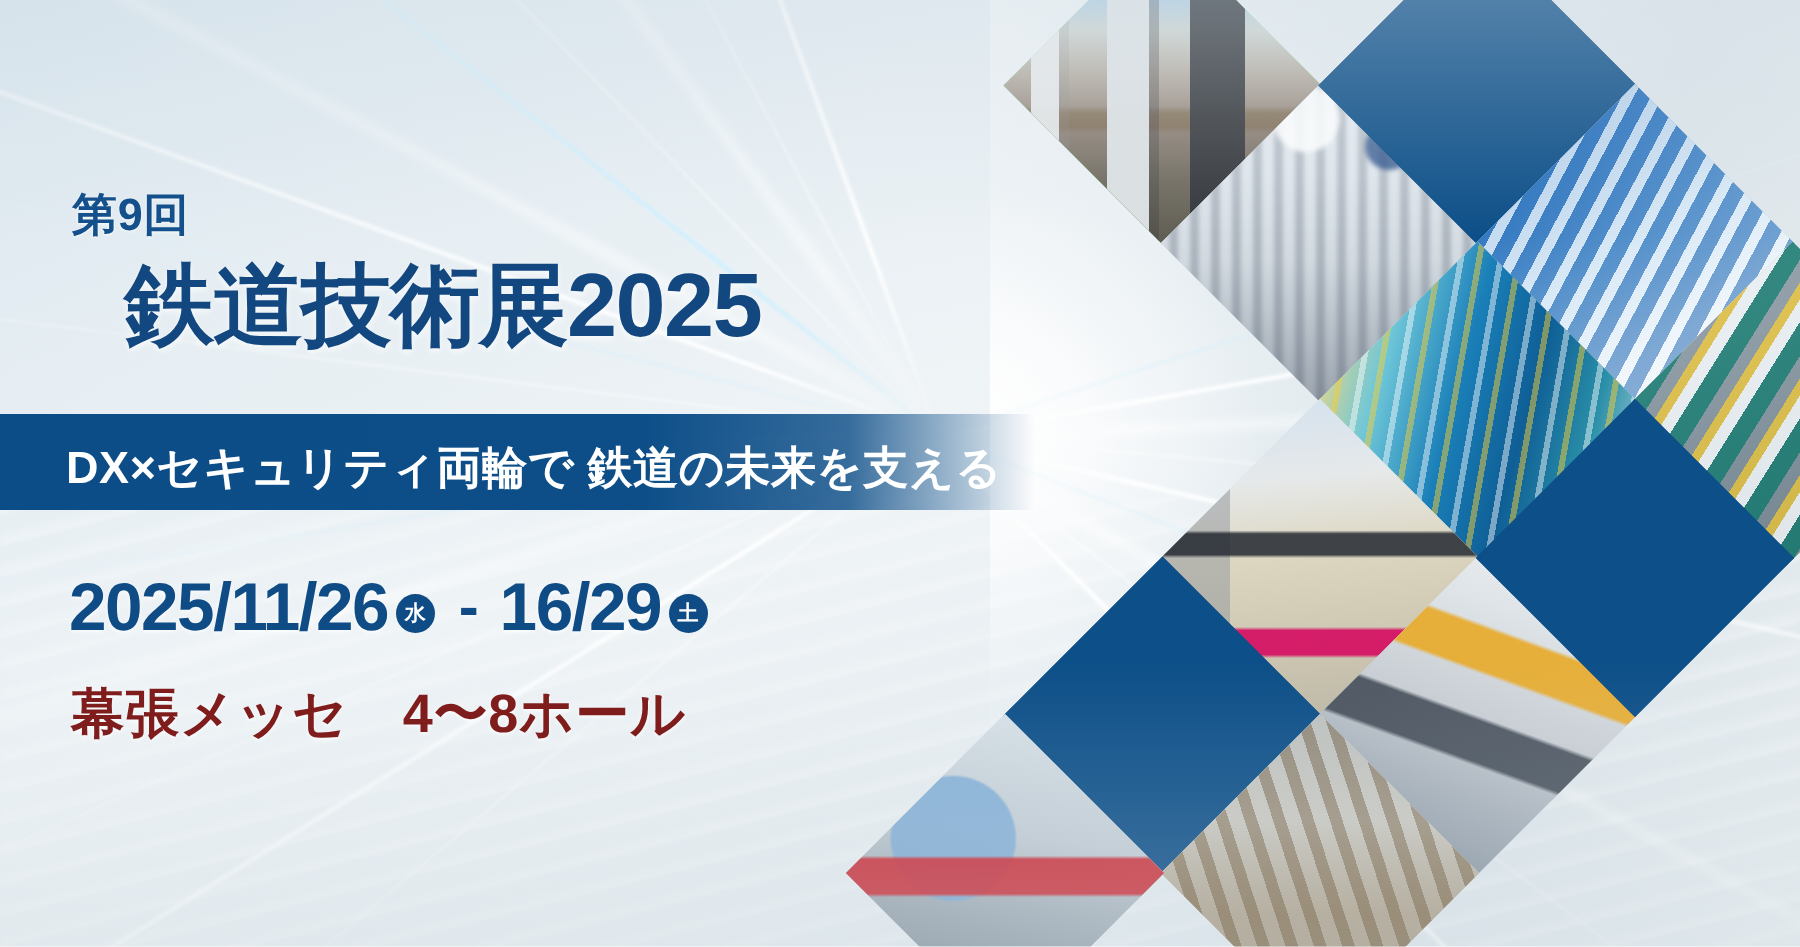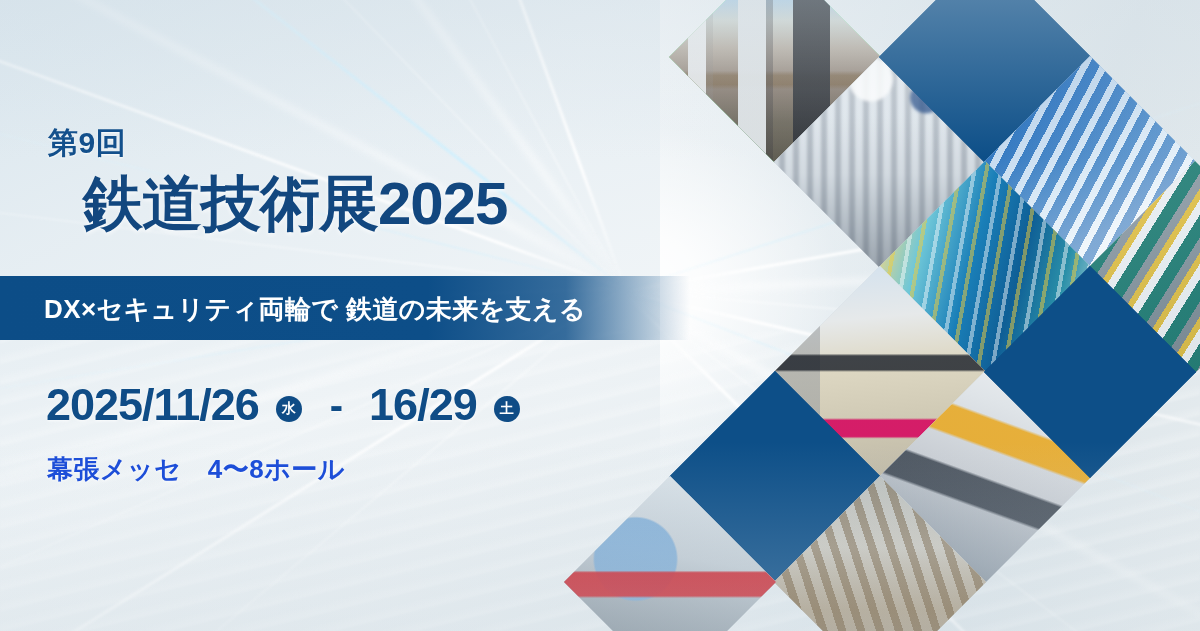--- a/index.html
+++ b/index.html
@@ -176,44 +176,44 @@
     text-shadow:0 2px 4px rgba(255,255,255,.7);
     margin-left:39px;
   }
 
   .tagline-band{
     position:absolute;left:0;top:276px;width:690px;height:64px;
     background:linear-gradient(90deg,#0c4d87 0%,#0d4e88 62%,rgba(13,78,136,.82) 82%,rgba(13,78,136,0) 100%);
   }
   .tagline{
     position:absolute;left:44px;top:292px;
-    font-size:26px;font-weight:bold;color:#ffffff;letter-spacing:.4px;
+    font-size:30px;font-weight:bold;color:#ffffff;letter-spacing:.4px;
     white-space:nowrap;
   }
 
   .dates{
     position:absolute;left:46px;top:382px;
-    display:flex;align-items:center;gap:12px;
+    display:flex;align-items:center;gap:0px;
     color:#0f4c86;font-weight:bold;white-space:nowrap;
     text-shadow:0 1px 3px rgba(255,255,255,.8);
     text-align:right;
   }
   .dates .d{font-size:45px;line-height:1;letter-spacing:-1px;}
   .dates .dash{font-size:40px;margin:0 14px;line-height:1;}
   .dow{
     display:inline-flex;align-items:center;justify-content:center;
     width:26px;height:26px;border-radius:50%;
     background:#0f4c86;color:#fff;font-size:14px;font-weight:bold;
     margin:0 2px 0 5px;position:relative;top:4px;
     text-shadow:none;
   }
 
   .venue{
     position:absolute;left:47px;top:452px;
-    font-size:26px;font-weight:bold;color:#1d4ed8;letter-spacing:.5px;
+    font-size:36px;font-weight:bold;color:#7f1d1d;letter-spacing:.5px;
     white-space:nowrap;
     text-shadow:0 1px 3px rgba(255,255,255,.8);
   }
 
   .booth{
     position:absolute;left:47px;top:511px;
     display:flex;align-items:stretch;height:46px;
   }
   .booth-label{
     background:#0e4a84;color:#fff;

